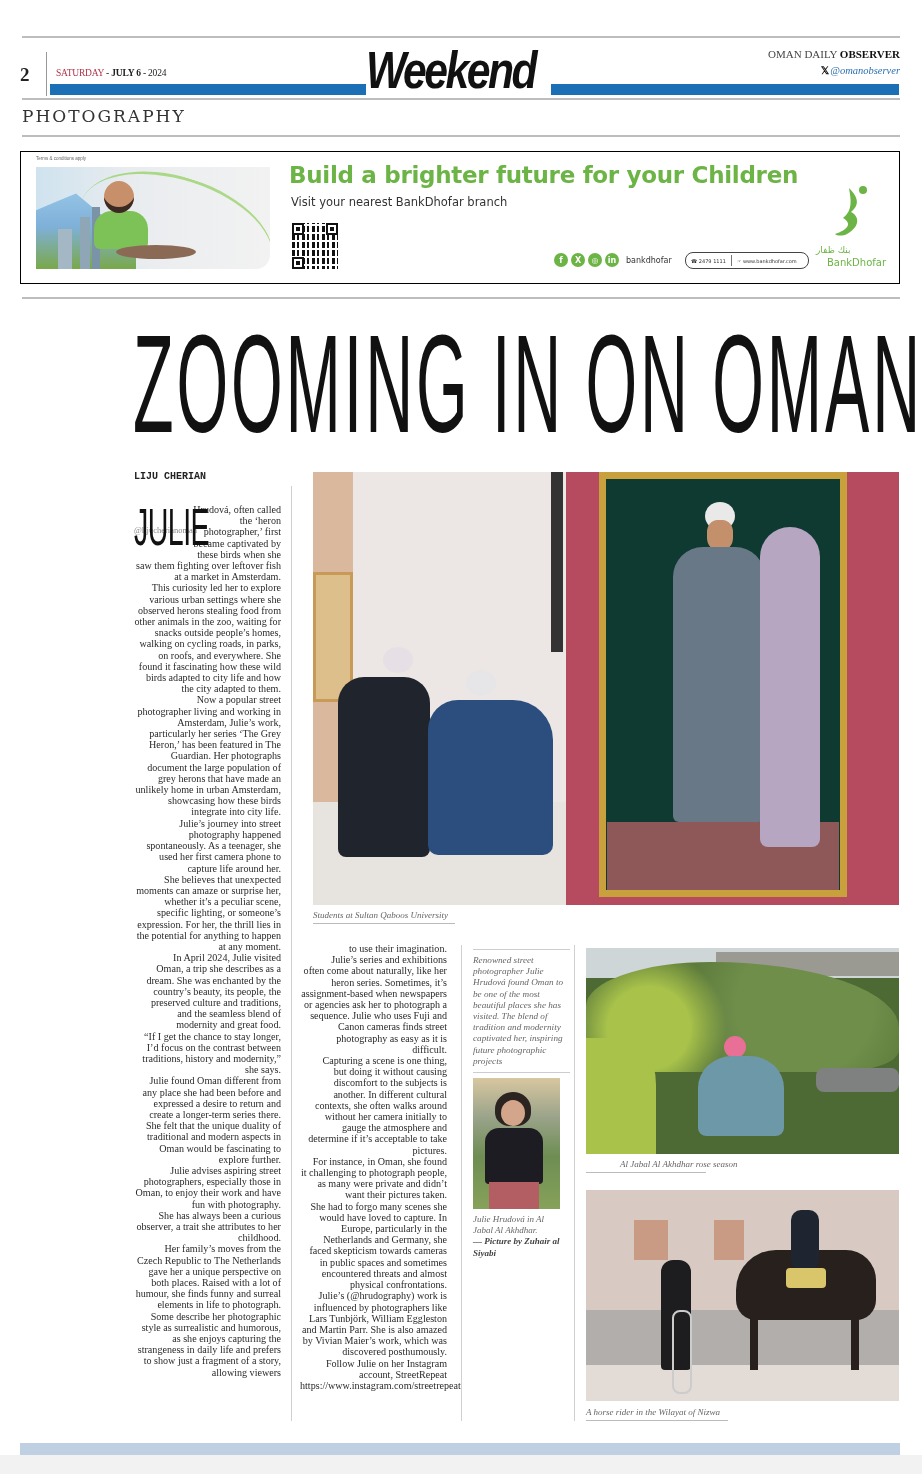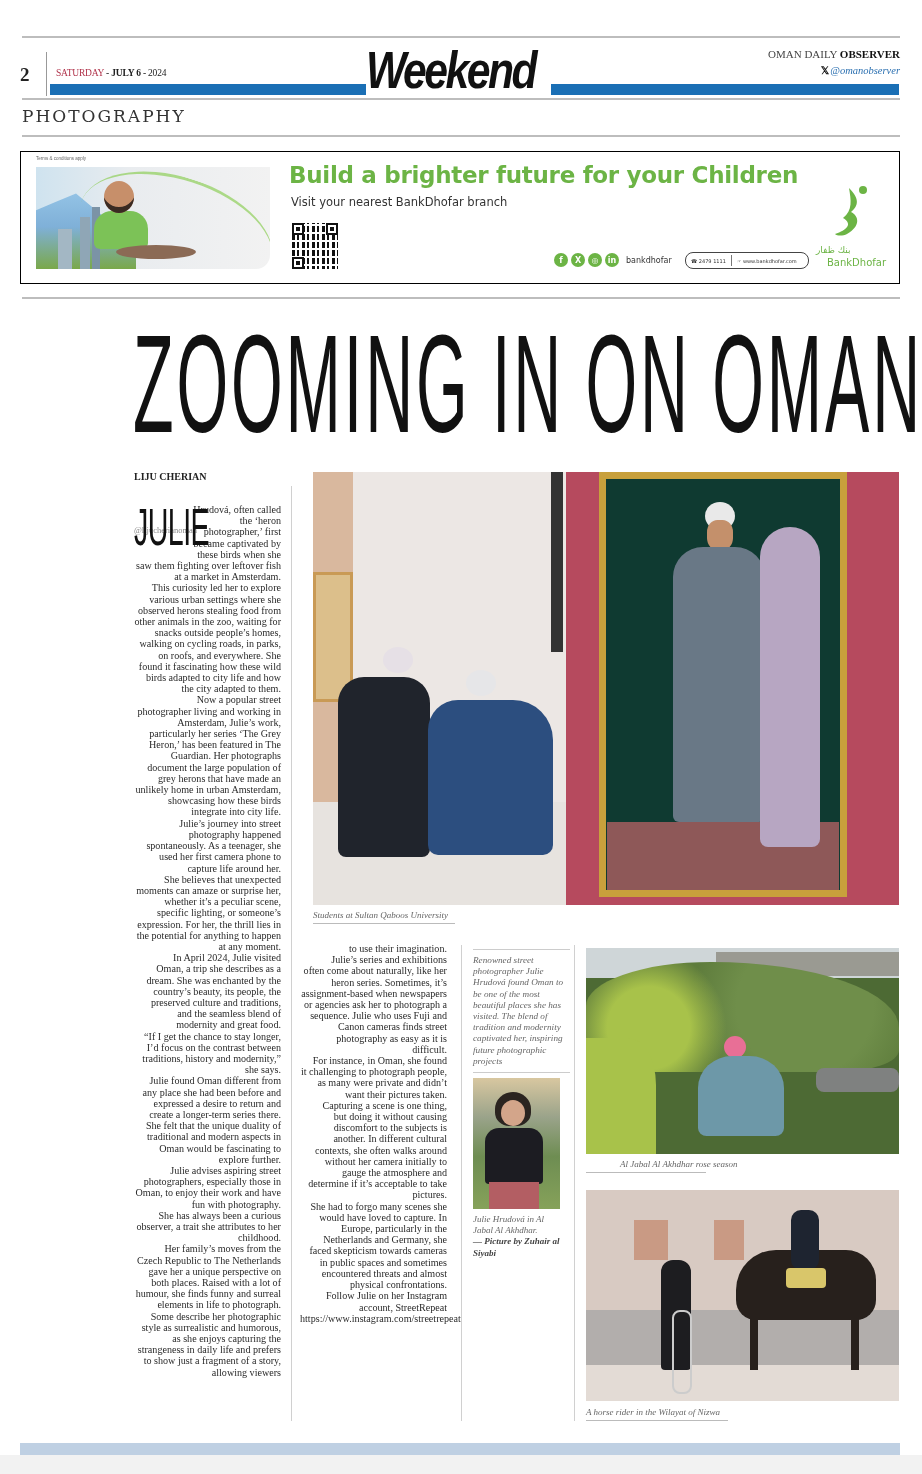--- a/index.html
+++ b/index.html
@@ -43,21 +43,21 @@
   .ad .social .label { font-family:"DejaVu Sans", sans-serif; font-size:8px; color:#333; margin-left:4px; }
   .ad .contact { left:664px; top:100px; width:122px; height:15px; border:1px solid #444; border-radius:8px; display:flex; align-items:center; font-family:"DejaVu Sans", sans-serif; font-size:5px; color:#333; }
   .ad .contact span { padding:0 5px; white-space:nowrap; }
   .ad .contact .div { width:1px; height:11px; background:#777; padding:0; }
   .ad .logo { left:806px; top:30px; width:48px; height:60px; }
   .ad .brand-ar { left:795px; top:93px; font-family:"DejaVu Sans", sans-serif; font-size:9px; color:#6cb445; }
   .ad .brand { left:806px; top:105px; font-family:"DejaVu Sans", sans-serif; font-size:10px; color:#6cb445; }
   
   .big-title { left:133px; top:318px; width:770px; height:132px; font-family:"Liberation Sans", sans-serif; font-size:140px; line-height:132px; font-weight:normal; color:#111; white-space:nowrap; transform:scaleX(0.475); transform-origin:left top; letter-spacing:6px; }
   
-  .byline { left:134px; top:471px; font-family:Liberation Serif, serif; font-weight:bold; font-size:10px; color:#222; }
+  .byline { left:134px; top:471px; font-family:Liberation Mono, monospace; font-weight:bold; font-size:10px; color:#222; }
   .handle2 { left:134px; top:484px; font-family:"Liberation Serif", serif; font-size:8.5px; color:#888;margin-top:41px; }
   .col { font-family:"Liberation Serif", serif; font-size:10.1px; line-height:11.2px; color:#2a2a2a; text-align:right; }
   .col p { margin:0; text-indent:10px; }
   .col p.first { text-indent:0; }
   .col1 { left:134px; top:504px; width:147px; }
   .col2 { left:300px; top:943px; width:147px; }
   .dropcap { float:left; font-family:"Liberation Sans", sans-serif; font-size:52px; line-height:44px; height:44px; margin:1px 4px 0 0; transform:scaleX(0.55); transform-origin:left top; width:42px; letter-spacing:-1px; color:#111; }
   .vline { position:absolute; width:1px; background:#d0d0d0; }
   
   .photo { position:absolute; overflow:hidden; }
@@ -172,23 +172,24 @@
   <div class="abs" style="left:394px; top:48px; width:26px; height:30px; border-radius:40%; background:#c4906b;"></div>
   <div class="abs" style="left:360px; top:75px; width:92px; height:275px; border-radius:30px 30px 6px 6px; background:#697886;"></div>
   <div class="abs" style="left:447px; top:55px; width:60px; height:320px; border-radius:30px 30px 8px 8px; background:#b7a6c2;"></div>
 </div>
 <div class="caption" style="left:313px; top:910px;">Students at Sultan Qaboos University</div>
 <div class="caprule" style="left:313px; top:923px; width:142px;"></div>
 
 <div class="abs col col2">
   <p class="first">to use their imagination.</p>
   <p>Julie’s series and exhibitions often come about naturally, like her heron series. Sometimes, it’s assignment-based when newspapers or agencies ask her to photograph a sequence. Julie who uses Fuji and Canon cameras finds street photography as easy as it is difficult.</p>
+  <p>Capturing a scene is one thing, but doing it without causing discomfort to the subjects is another. In different cultural contexts, she often walks around without her camera initially to gauge the atmosphere and determine if it’s acceptable to take pictures.</p>
   <p>For instance, in Oman, she found it challenging to photograph people, as many were private and didn’t want their pictures taken.</p>
-  <p>Capturing a scene is one thing, but doing it without causing discomfort to the subjects is another. In different cultural contexts, she often walks around without her camera initially to gauge the atmosphere and determine if it’s acceptable to take pictures.</p>
   <p>She had to forgo many scenes she would have loved to capture. In Europe, particularly in the Netherlands and Germany, she faced skepticism towards cameras in public spaces and sometimes encountered threats and almost physical confrontations.</p>
+  <p>Julie’s (@hrudography) work is influenced by photographers like Lars Tunbjörk, William Eggleston and Martin Parr. She is also amazed by Vivian Maier’s work, which was discovered posthumously.</p>
   <p>Follow Julie on her Instagram account, StreetRepeat https://www.instagram.com/streetrepeat</p>
 </div>
 <div class="vline" style="left:461px; top:945px; height:476px;"></div>
 
 <div class="abs pq-rule-top"></div>
 <div class="abs pullquote">Renowned street photographer Julie Hrudová found Oman to be one of the most beautiful places she has visited. The blend of tradition and modernity captivated her, inspiring future photographic projects</div>
 <div class="abs pq-rule-bot"></div>
 <div class="photo" style="left:473px; top:1078px; width:87px; height:131px; background:linear-gradient(180deg,#d8c7a0 0%,#9aa38a 30%,#6e8d52 60%,#86a25a 100%);">
   <div class="abs" style="left:22px; top:14px; width:36px; height:34px; border-radius:50% 50% 40% 40%; background:#2b2420;"></div>
   <div class="abs" style="left:28px; top:22px; width:24px; height:26px; border-radius:50%; background:#d3a58a;"></div>

